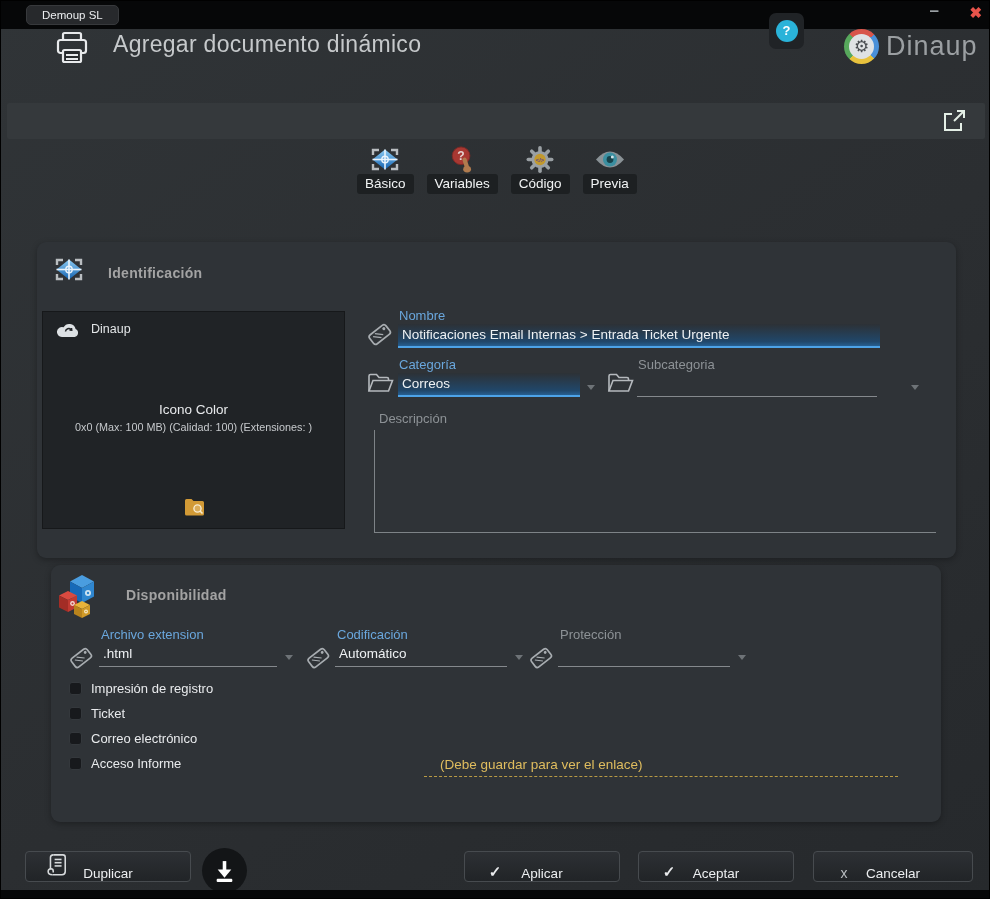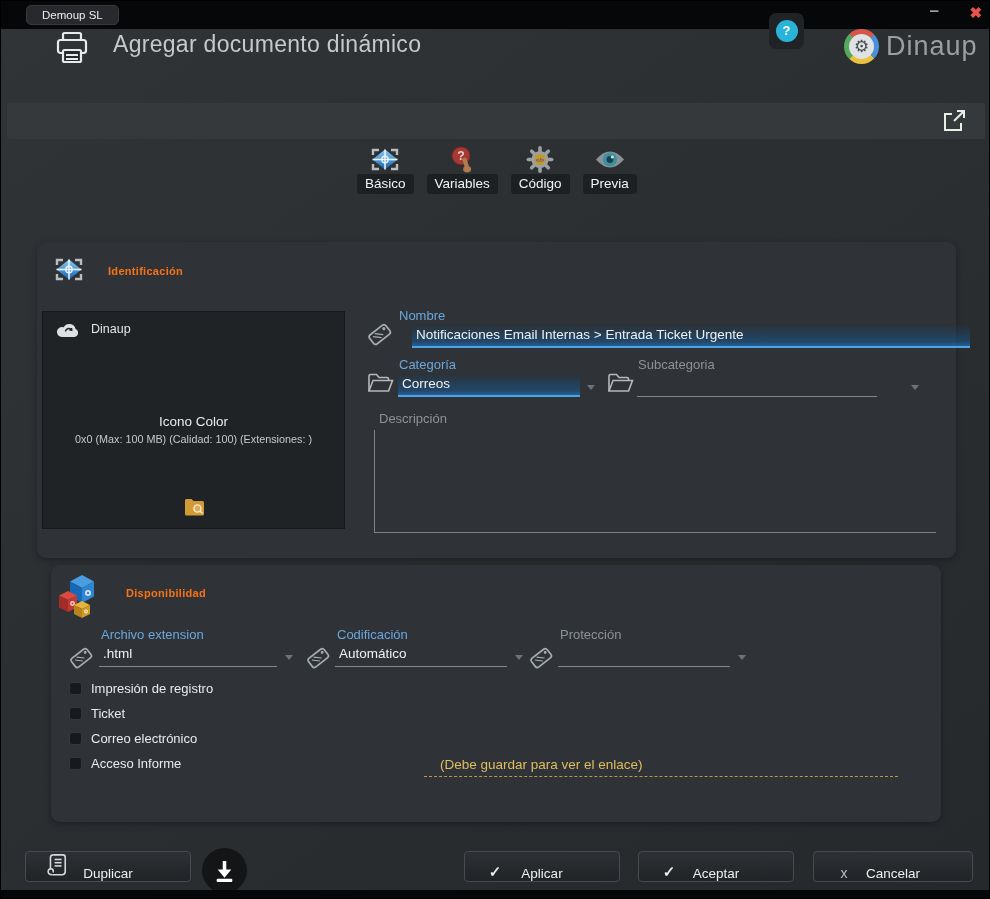--- a/index.html
+++ b/index.html
@@ -38,26 +38,26 @@
   
   .tabs { position:absolute; left:356px; top:145px; display:flex; gap:13px; align-items:flex-end; }
   .tab { display:flex; flex-direction:column; align-items:center; cursor:default; }
   .tab-chip { background:#1d2022; border-radius:3px; padding:2px 8px 3px;
     color:#f2f4f5; font-size:13.5px; margin-top:1px; }
   
   .card { position:absolute; background:#2f3337; border-radius:9px;
     box-shadow:0 2px 6px rgba(0,0,0,0.30); }
   .card-identificacion { left:36px; top:241px; width:919px; height:316px; }
   .card-disponibilidad { left:50px; top:564px; width:890px; height:257px; }
-  .section-title { position:absolute; font-size:11px; font-weight:bold; color:#f97316; letter-spacing:0.3px; }
+  .section-title { position:absolute; font-size:14px; font-weight:bold; color:#a3a3a3; letter-spacing:0.3px; }
   
   .icono-panel { position:absolute; left:5px; top:69px; width:303px; height:218px;
     background:#202326; border:1px solid #16181a; }
   .icono-header-label { position:absolute; left:48px; top:10px; font-size:12.5px; color:#e2e5e7; }
-  .icono-center { position:absolute; left:0; right:0; top:102px; text-align:center; }
+  .icono-center { position:absolute; left:0; right:0; top:90px; text-align:center; }
   .icono-center-title { font-size:13.5px; color:#e8eaec; margin-bottom:4px; }
   .icono-center-sub { font-size:10.8px; color:#c6c9cc; }
   .icono-browse { position:absolute; left:141px; top:185px; width:22px; height:20px; }
   
   .f-label-blue { position:absolute; font-size:13px; color:#6aa7dd; }
   .f-label-gray { position:absolute; font-size:13px; color:#8d9296; }
   .field-focus { position:absolute; height:24px; padding:3px 4px 0 4px;
     background:linear-gradient(180deg, rgba(30,38,46,0.15) 0%, rgba(27,79,126,0.72) 80%, rgba(38,100,155,0.9) 100%);
     border-bottom:2px solid #4da3e8; font-size:13.5px; color:#eef1f3; white-space:nowrap; overflow:hidden; }
   .field-plain { position:absolute; height:24px; padding:3px 4px 0 4px;
@@ -219,21 +219,21 @@
 
     <svg class="icon-abs" style="left:330px; top:79px;" width="26" height="26" viewBox="0 0 24 24">
       <g transform="rotate(-38 12 12)">
         <rect x="2" y="7" width="19" height="10.5" rx="2.5" fill="none" stroke="#a8adb1" stroke-width="1.6"></rect>
         <circle cx="17.8" cy="10.3" r="1.4" fill="#a8adb1"></circle>
         <line x1="5.5" y1="10" x2="11" y2="15.5" stroke="#a8adb1" stroke-width="1"></line>
         <line x1="8.5" y1="8.8" x2="14" y2="14.3" stroke="#a8adb1" stroke-width="1"></line>
       </g>
     </svg>
     <div class="f-label-blue" style="left:362px; top:66px;">Nombre</div>
-    <div class="field-focus" style="left:375px; top:82px; width:558px;">Notificaciones Email Internas &gt; Entrada Ticket Urgente</div>
+    <div class="field-focus" style="left:361px; top:82px; width:482px;">Notificaciones Email Internas &gt; Entrada Ticket Urgente</div>
 
     <svg class="icon-abs" style="left:330px; top:130px;" width="27" height="22" viewBox="0 0 27 22" fill="none" stroke="#b5b9bd" stroke-width="1.6">
       <path d="M2,19 V4 Q2,2.5 3.5,2.5 h6 l2.5,3 h8 Q21.5,5.5 21.5,7 V8.5"></path>
       <path d="M2,19 L6,8.5 H25.5 L21.5,19 Z"></path>
     </svg>
     <div class="f-label-blue" style="left:362px; top:115px;">Categoría</div>
     <div class="field-focus" style="left:361px; top:131px; width:182px;">Correos</div>
     <div class="dd-arrow" style="left:550px; top:143px;"></div>
 
     <svg class="icon-abs" style="left:570px; top:130px;" width="27" height="22" viewBox="0 0 27 22" fill="none" stroke="#b5b9bd" stroke-width="1.6">

